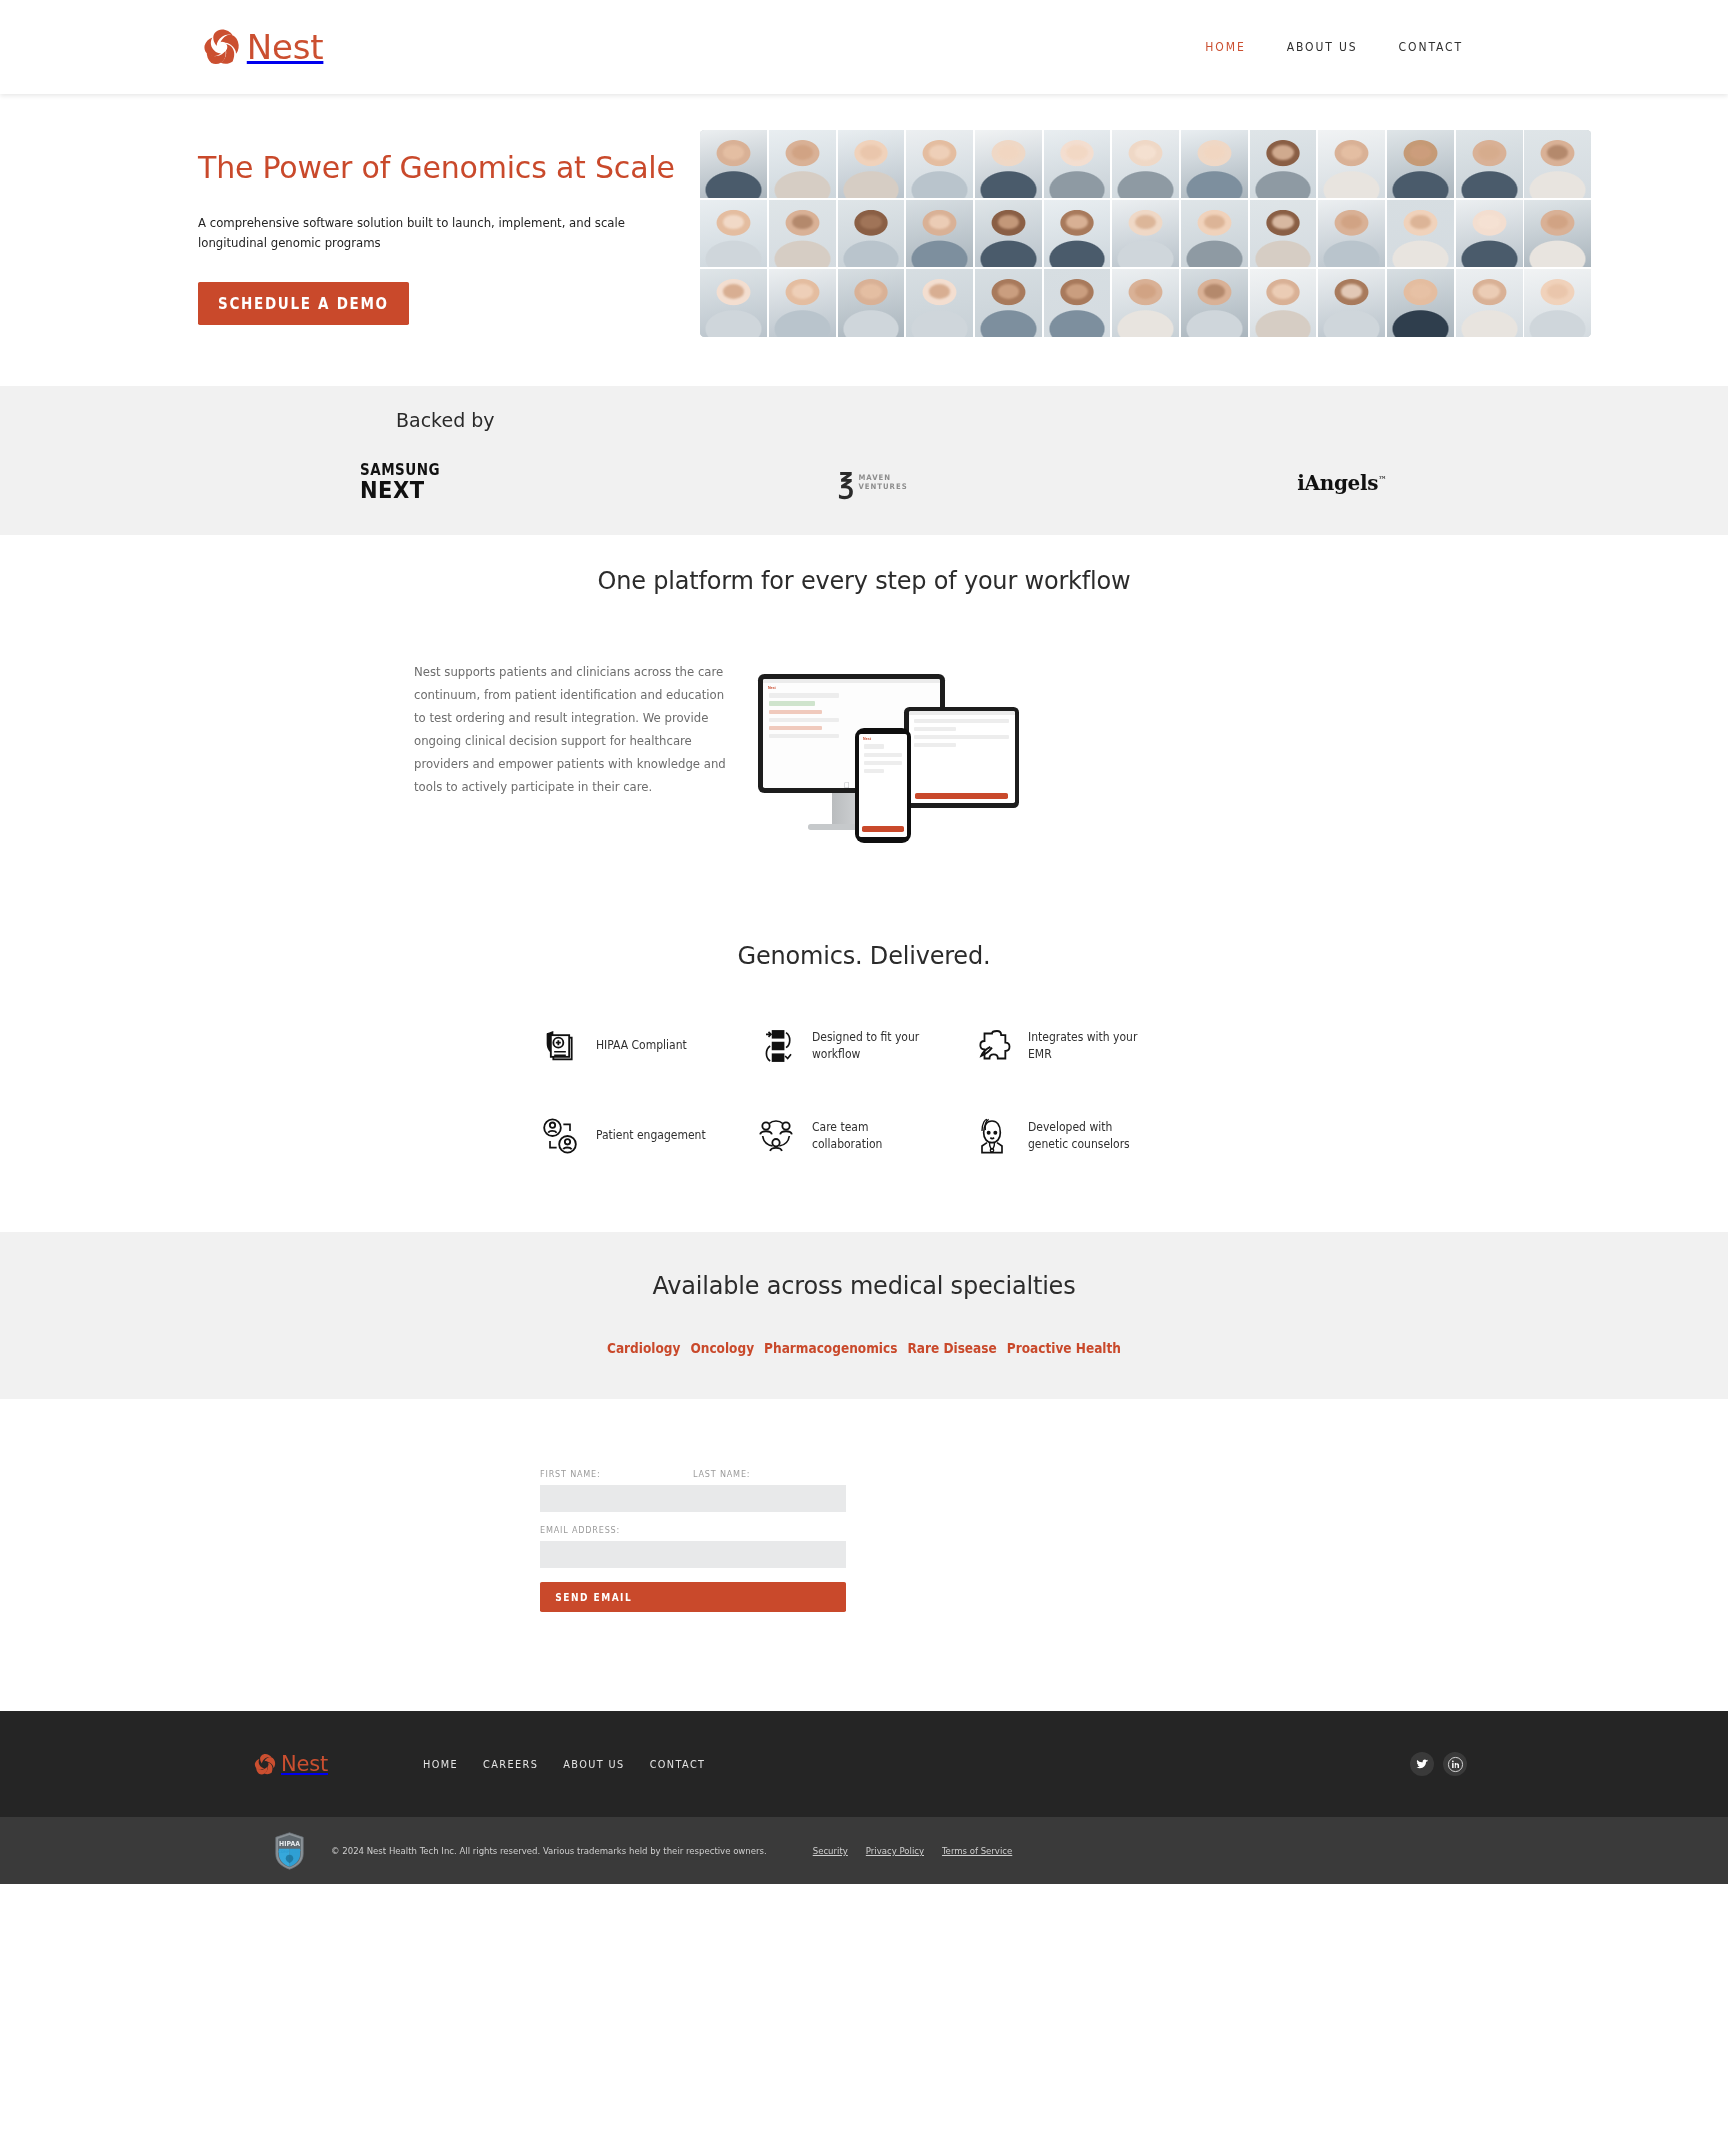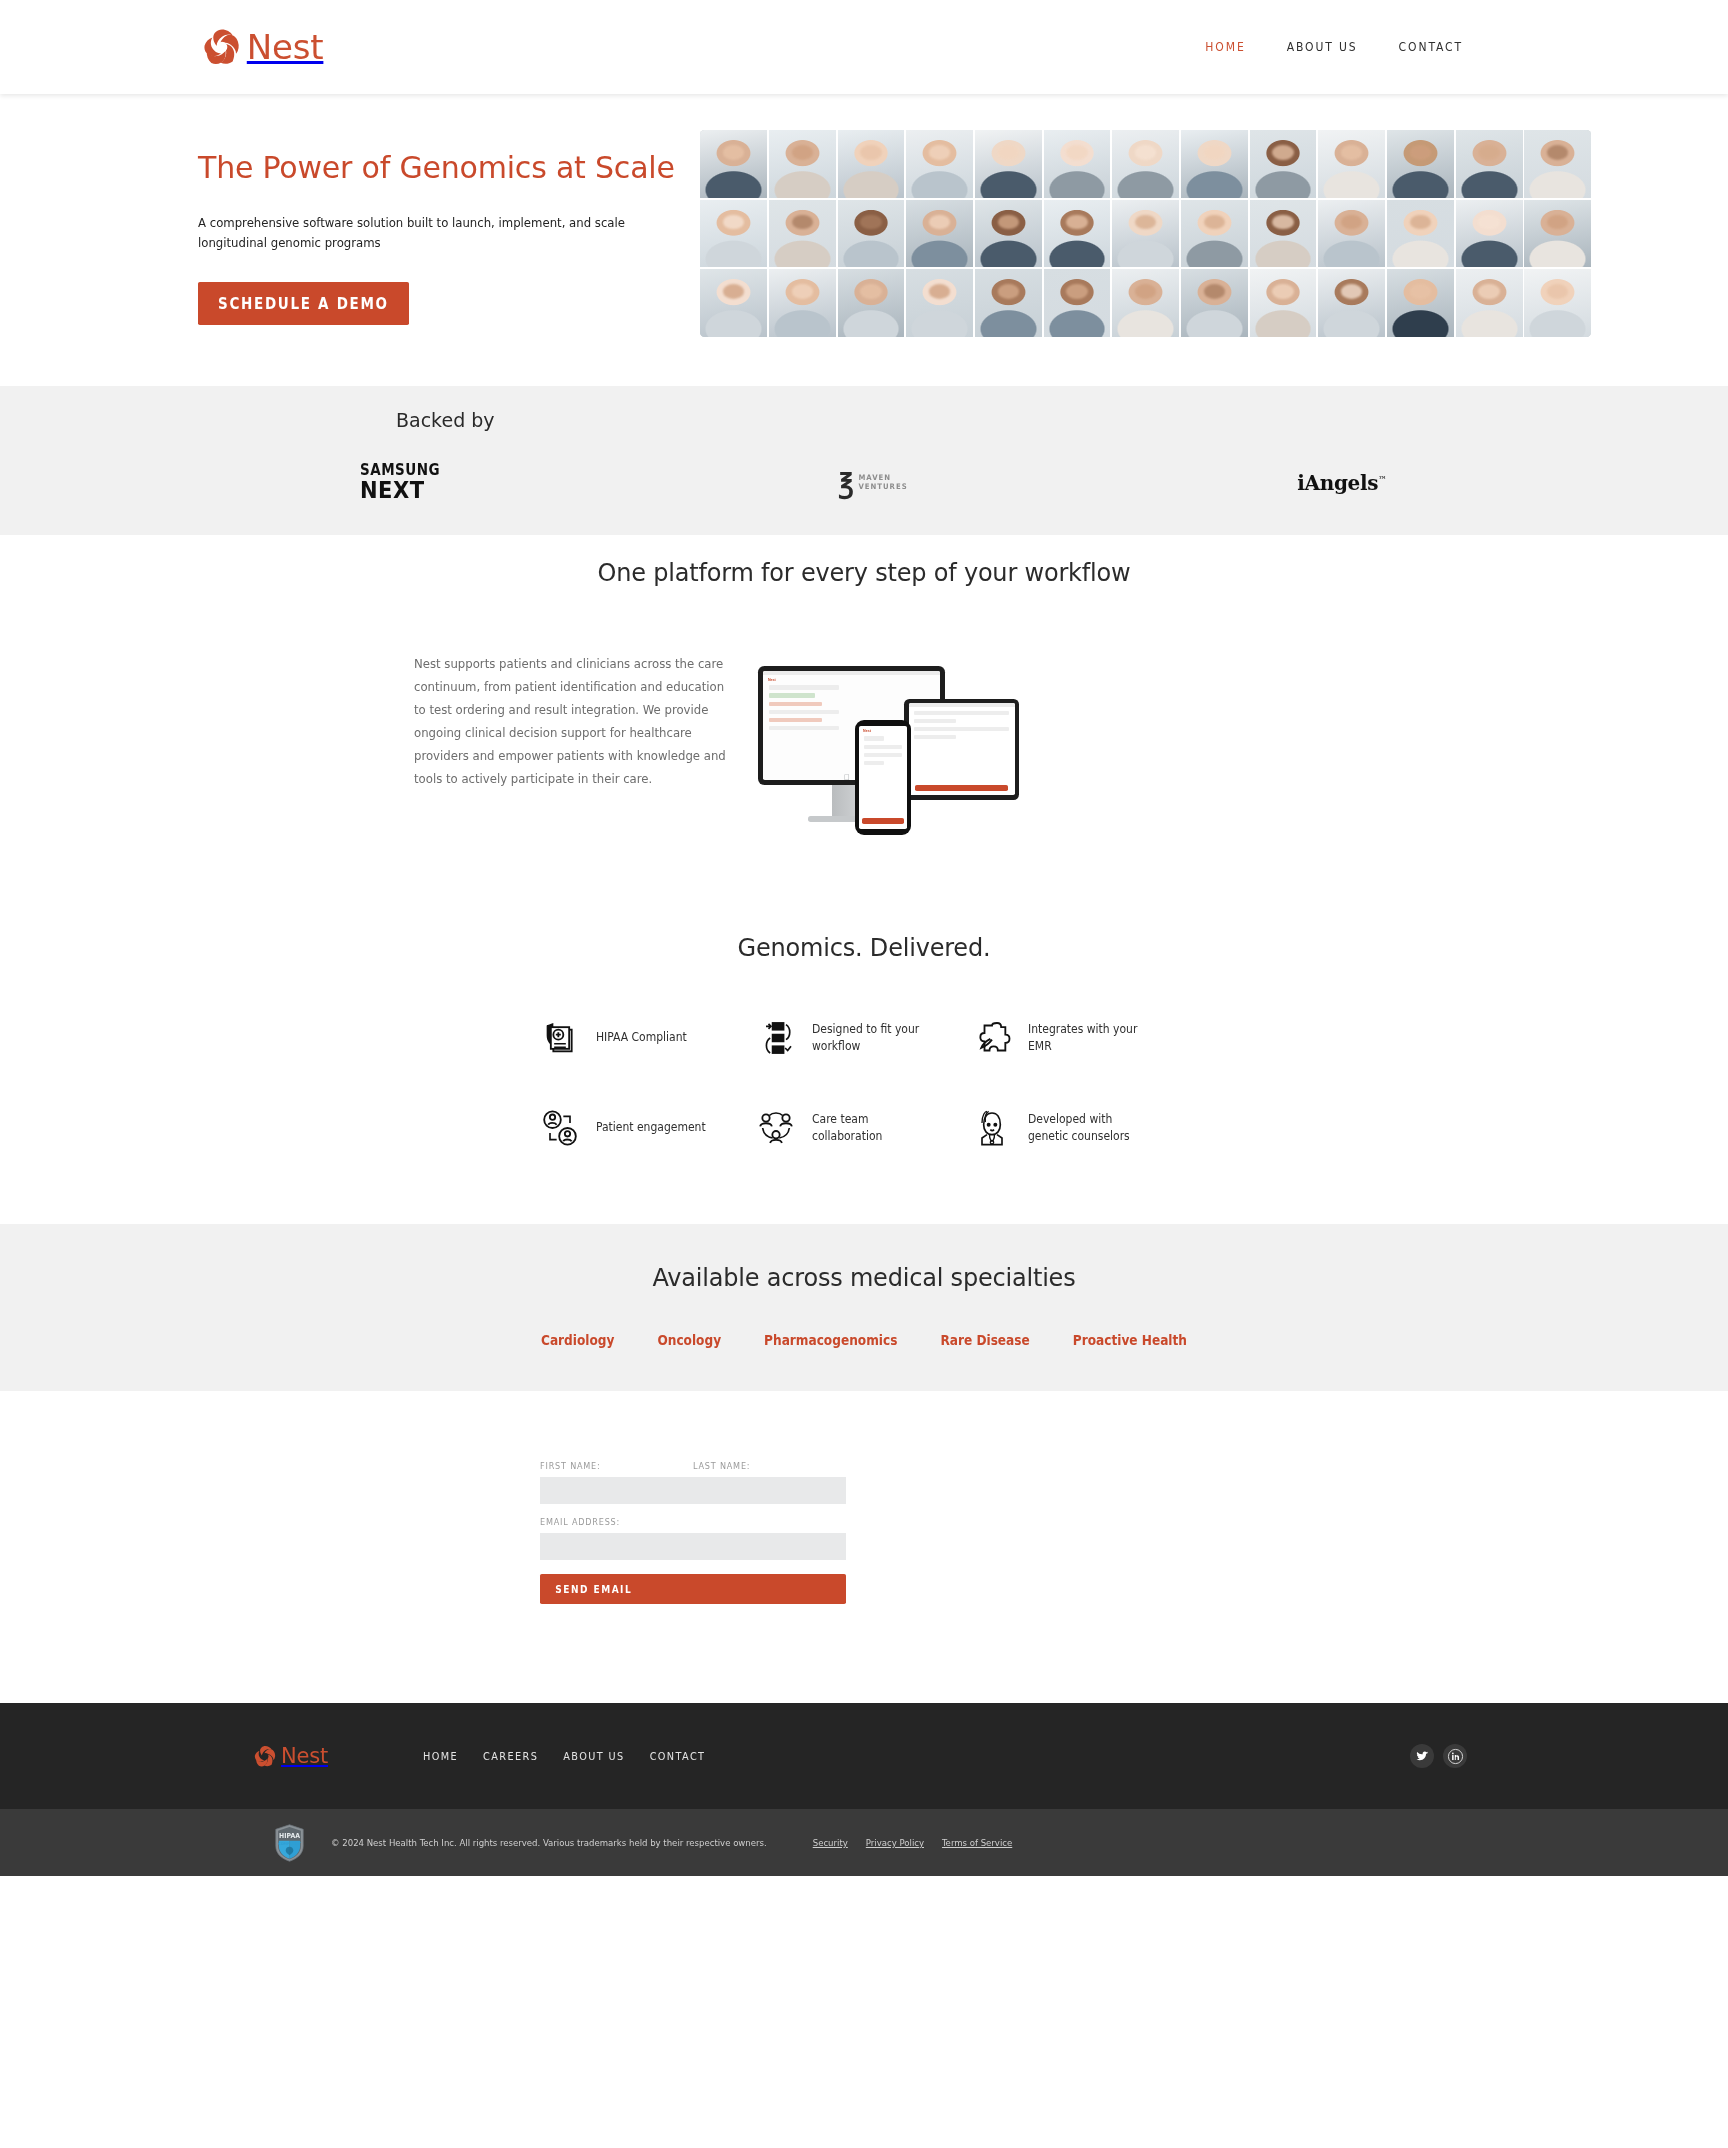--- a/index.html
+++ b/index.html
@@ -103,21 +103,21 @@
     display: block; font-size: 7.7px; font-weight: 700; letter-spacing: 1px; color: #8d8d8d;
     font-family: "DejaVu Sans Condensed","Liberation Sans",sans-serif;
   }
   .iangels {
     font-family: "DejaVu Serif", serif; font-size: 20px; font-weight: 700; color: #111;
     letter-spacing: -0.3px;
   }
   .iangels sup { font-size: 8px; vertical-align: super; }
 
   
-  .platform { padding: 24px 0 54px; background: #fff; }
+  .platform { padding: 32px 0 54px; background: #fff; }
   .section-title {
     text-align: center; font-size: 24px; font-weight: 400; color: #2b2b2b;
     font-family: "DejaVu Sans", sans-serif; letter-spacing: -0.2px;
   }
   .platform-body {
     width: 900px; margin: 65px auto 0; display: flex; align-items: flex-start; gap: 20px;
   }
   .platform-text {
     width: 324px; font-size: 13px; line-height: 1.78; color: #6d6d6d;
     font-family: "DejaVu Sans Condensed","Liberation Sans",sans-serif;
@@ -157,21 +157,21 @@
   }
   .feature { display: flex; align-items: center; gap: 16px; }
   .feature-icon { width: 40px; height: 40px; flex: 0 0 40px; }
   .feature-label {
     font-size: 12px; color: #2f2f2f; line-height: 1.42; max-width: 113px;
     font-family: "DejaVu Sans Condensed","Liberation Sans",sans-serif;
   }
 
   
   .specialties { background:#f1f1f1; padding: 40px 0 43px; }
-  .spec-list { display:flex; justify-content:center; gap: 43px; margin-top: 40px; align-items: center; }
+  .spec-list { display:flex; justify-content:center; gap: 10px; margin-top: 40px; align-items: center; }
   .spec-item {
     font-size: 13.5px; font-weight: 700; color: #c9492b; text-decoration:none;
     font-family: "DejaVu Sans Condensed","Liberation Sans",sans-serif;
   }
 
   
   .contact { background:#fff; padding: 70px 0 99px; }
   .contact-inner { width: 648px; margin: 0 auto; display:flex; gap: 23.4px; align-items: stretch; }
   .contact-copy { width: 324px; padding-top: 90px; }
   .contact-copy p {

